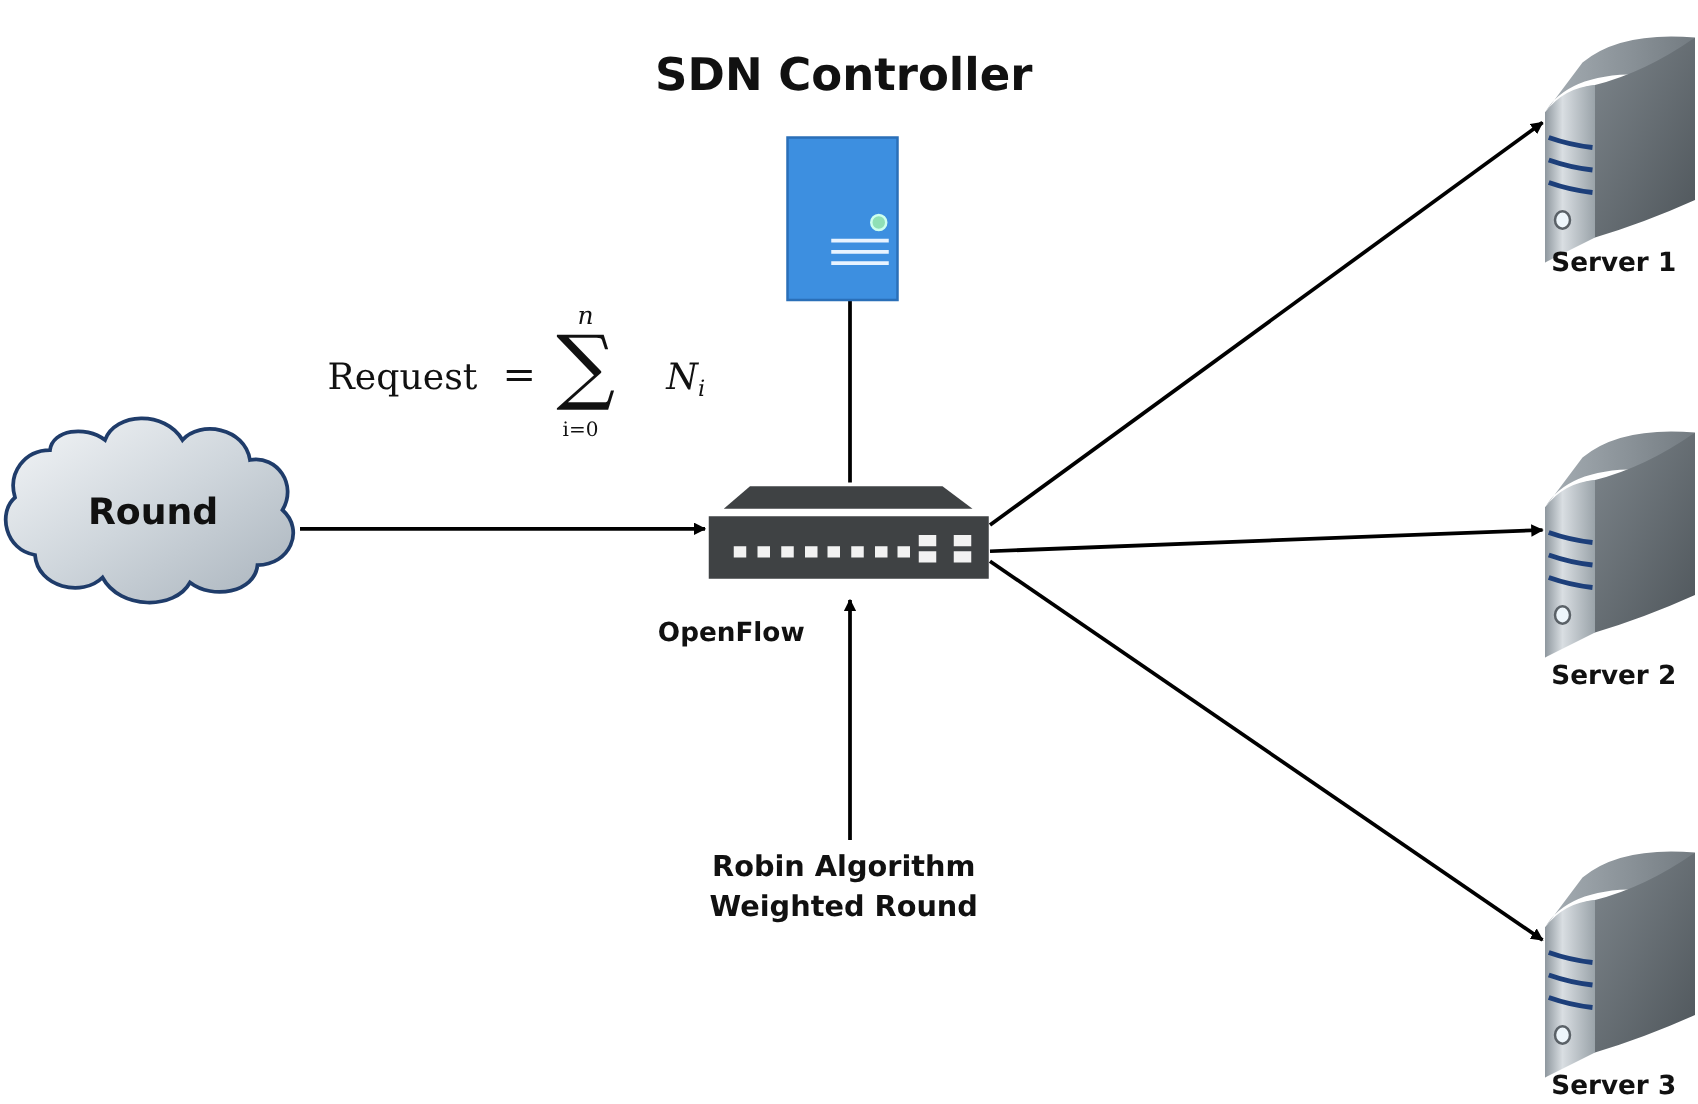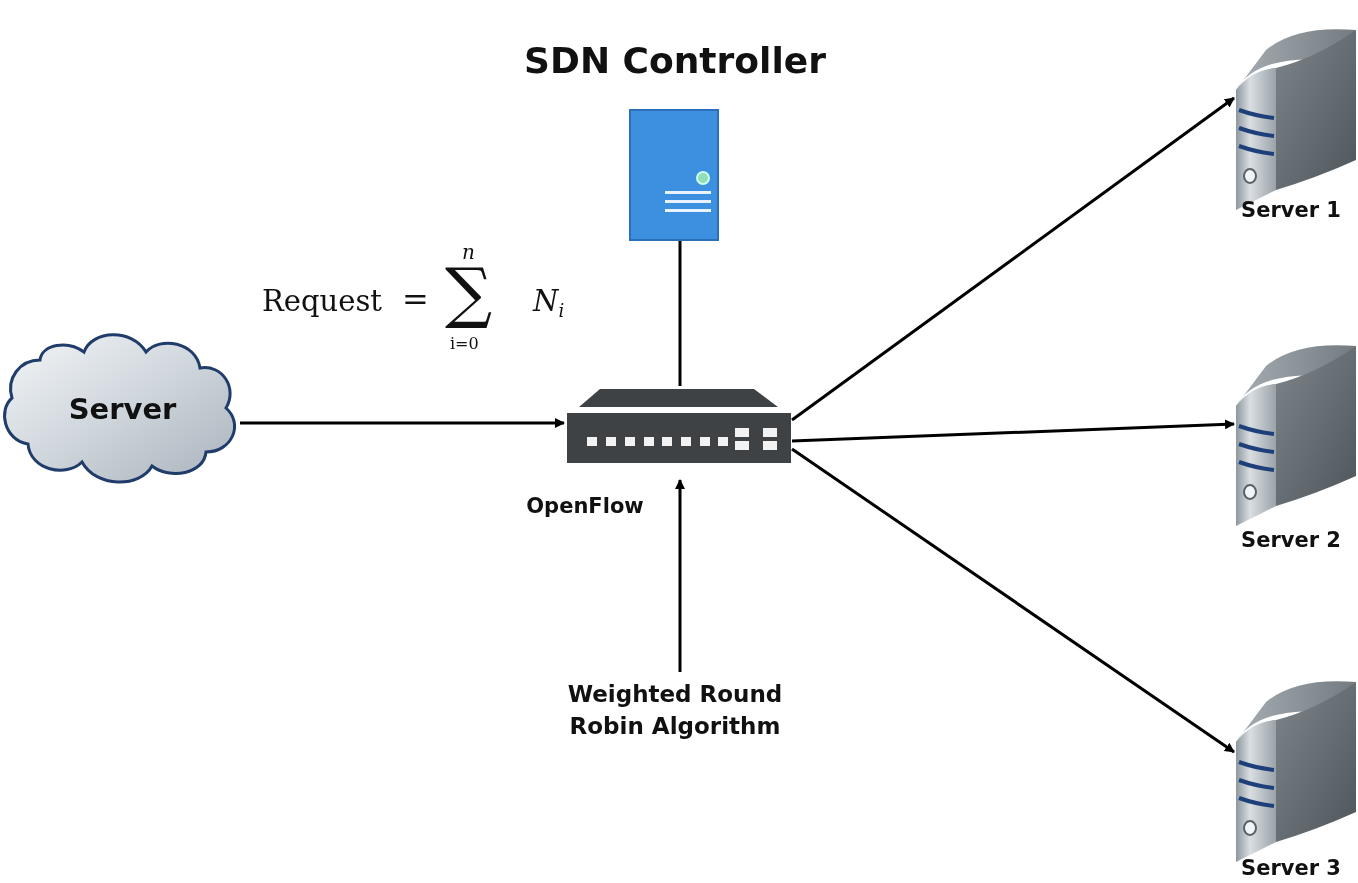--- a/index.html
+++ b/index.html
@@ -103,34 +103,34 @@
       <use href="#serverShape"></use>
     </g>
   <g transform="translate(1236,712)">
       <use href="#serverShape"></use>
     </g>
 </svg>
 
 <div class="lbl title">SDN Controller</div>
 
 <div class="lbl cloud-text">
-  <div>Server</div>
+  <div>Round</div>
 </div>
 
 <div class="formula">
   <span class="f-req">Request</span>
   <span class="f-eq">=</span>
   <span class="f-n">n</span>
   <span class="f-sum">∑</span>
   <span class="f-i">i=0</span>
   <span class="f-N"><span>N</span><span class="f-Ni">i</span></span>
 </div>
 
 <div class="lbl of">OpenFlow</div>
 
 <div class="lbl wrr">
+  <div>Robin Algorithm</div>
   <div>Weighted Round</div>
-  <div>Robin Algorithm</div>
 </div>
 
 <div class="lbl srv" style="left:1216px; top:198px;">Server 1</div>
 <div class="lbl srv" style="left:1216px; top:528px;">Server 2</div>
 <div class="lbl srv" style="left:1216px; top:856px;">Server 3</div>
 
 </body></html>

